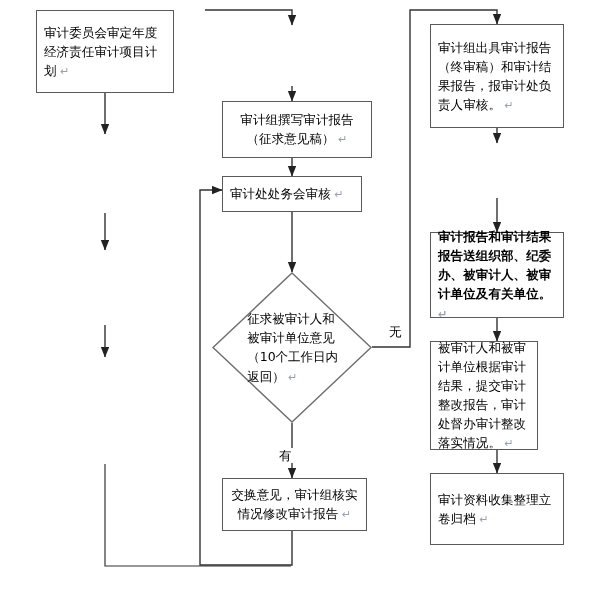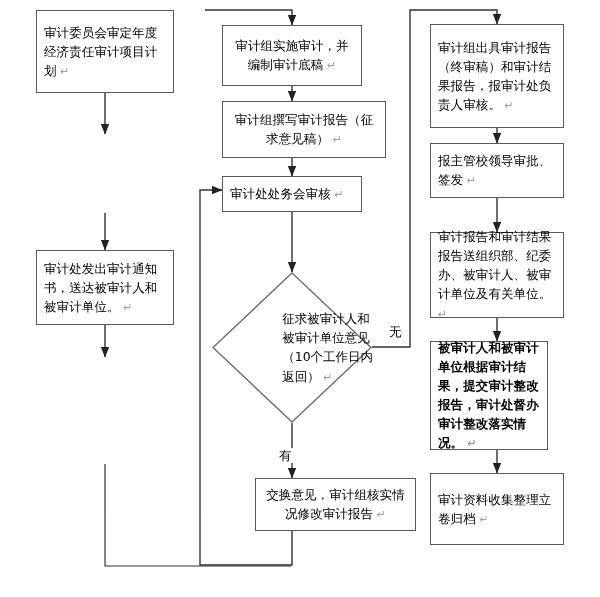--- a/index.html
+++ b/index.html
@@ -62,21 +62,20 @@
   .diamond-label {
     position: absolute;
     left: 22%;
     top: 50%;
     transform: translateY(-50%);
     width: 58%;
     font-size: 12.5px;
     line-height: 1.55;
     color: #000;
     text-align: left;
-    margin-left: 35px;
   }
   .edge-label {
     position: absolute;
     font-size: 12.5px;
     color: #000;
     background: #ffffff;
     padding: 0 2px;
     z-index: 3;
     line-height: 1.2;
   }
@@ -127,61 +126,52 @@
       <path d="M497,318 L497,341" marker-end="url(#arrow)"></path>
       <path d="M497,450 L497,473" marker-end="url(#arrow)"></path>
     </g>
   </svg>
 
   <div class="node" style="left:36px; top:10px; width:138px; height:83px;">
     <span class="txt">审计委员会审定年度经济责任审计项目计划<span class="pilcrow"> ↵</span></span>
   </div>
 
 
-  <div class="node" style="left:36px; top:250px; width:138px; height:75px;">
-    <span class="txt">审计处发出审计通知书，送达被审计人和被审计单位。<span class="pilcrow"> ↵</span></span>
-  </div>
 
 
-  <div class="node center" style="left:222px; top:25px; width:140px; height:61px;">
-    <span class="txt">审计组实施审计，并编制审计底稿<span class="pilcrow"> ↵</span></span>
-  </div>
 
-  <div class="node center" style="left:222px; top:101px; width:164px; height:57px;">
+  <div class="node center" style="left:222px; top:101px; width:150px; height:57px;">
     <span class="txt">审计组撰写审计报告（征求意见稿）<span class="pilcrow"> ↵</span></span>
   </div>
 
   <div class="node" style="left:222px; top:176px; width:140px; height:36px;justify-content:center;">
     <span class="txt">审计处处务会审核<span class="pilcrow"> ↵</span></span>
   </div>
 
   <div class="diamond-wrap" style="left:212px; top:272px; width:160px; height:151px;">
     <svg class="diamond-shape" viewBox="0 0 160 151" preserveAspectRatio="none" xmlns="http://www.w3.org/2000/svg">
       <polygon points="80,1 159,75.5 80,150 1,75.5" fill="#ffffff" stroke="#6e6e6e" stroke-width="1.4"></polygon>
     </svg>
     <div class="diamond-label">征求被审计人和被审计单位意见（10个工作日内返回）<span class="pilcrow"> ↵</span></div>
   </div>
 
-  <div class="node center" style="left:222px; top:478px; width:161px; height:53px;margin-left:33px;">
+  <div class="node center" style="left:222px; top:478px; width:145px; height:53px;">
     <span class="txt">交换意见，审计组核实情况修改审计报告<span class="pilcrow"> ↵</span></span>
   </div>
 
   <div class="node" style="left:430px; top:24px; width:134px; height:104px;">
     <span class="txt">审计组出具审计报告（终审稿）和审计结果报告，报审计处负责人审核。<span class="pilcrow"> ↵</span></span>
   </div>
 
-  <div class="node" style="left:430px; top:143px; width:134px; height:55px;">
-    <span class="txt">报主管校领导审批、签发<span class="pilcrow"> ↵</span></span>
-  </div>
 
-  <div class="node" style="left:430px; top:232px; width:134px; height:86px;">
+  <div class="node" style="left:430px; top:232px; width:134px; height:86px;font-weight:bold;">
     <span class="txt">审计报告和审计结果报告送组织部、纪委办、被审计人、被审计单位及有关单位。<span class="pilcrow"> ↵</span></span>
   </div>
 
-  <div class="node" style="left:430px; top:341px; width:118px; height:109px;font-weight:bold;">
+  <div class="node" style="left:430px; top:341px; width:108px; height:109px;">
     <span class="txt">被审计人和被审计单位根据审计结果，提交审计整改报告，审计处督办审计整改落实情况。<span class="pilcrow"> ↵</span></span>
   </div>
 
   <div class="node" style="left:430px; top:473px; width:134px; height:72px;">
     <span class="txt">审计资料收集整理立卷归档<span class="pilcrow"> ↵</span></span>
   </div>
 
   <div class="edge-label" style="left:277px; top:448px;">有</div>
 
   <div class="edge-label" style="left:387px; top:324px;">无</div>

